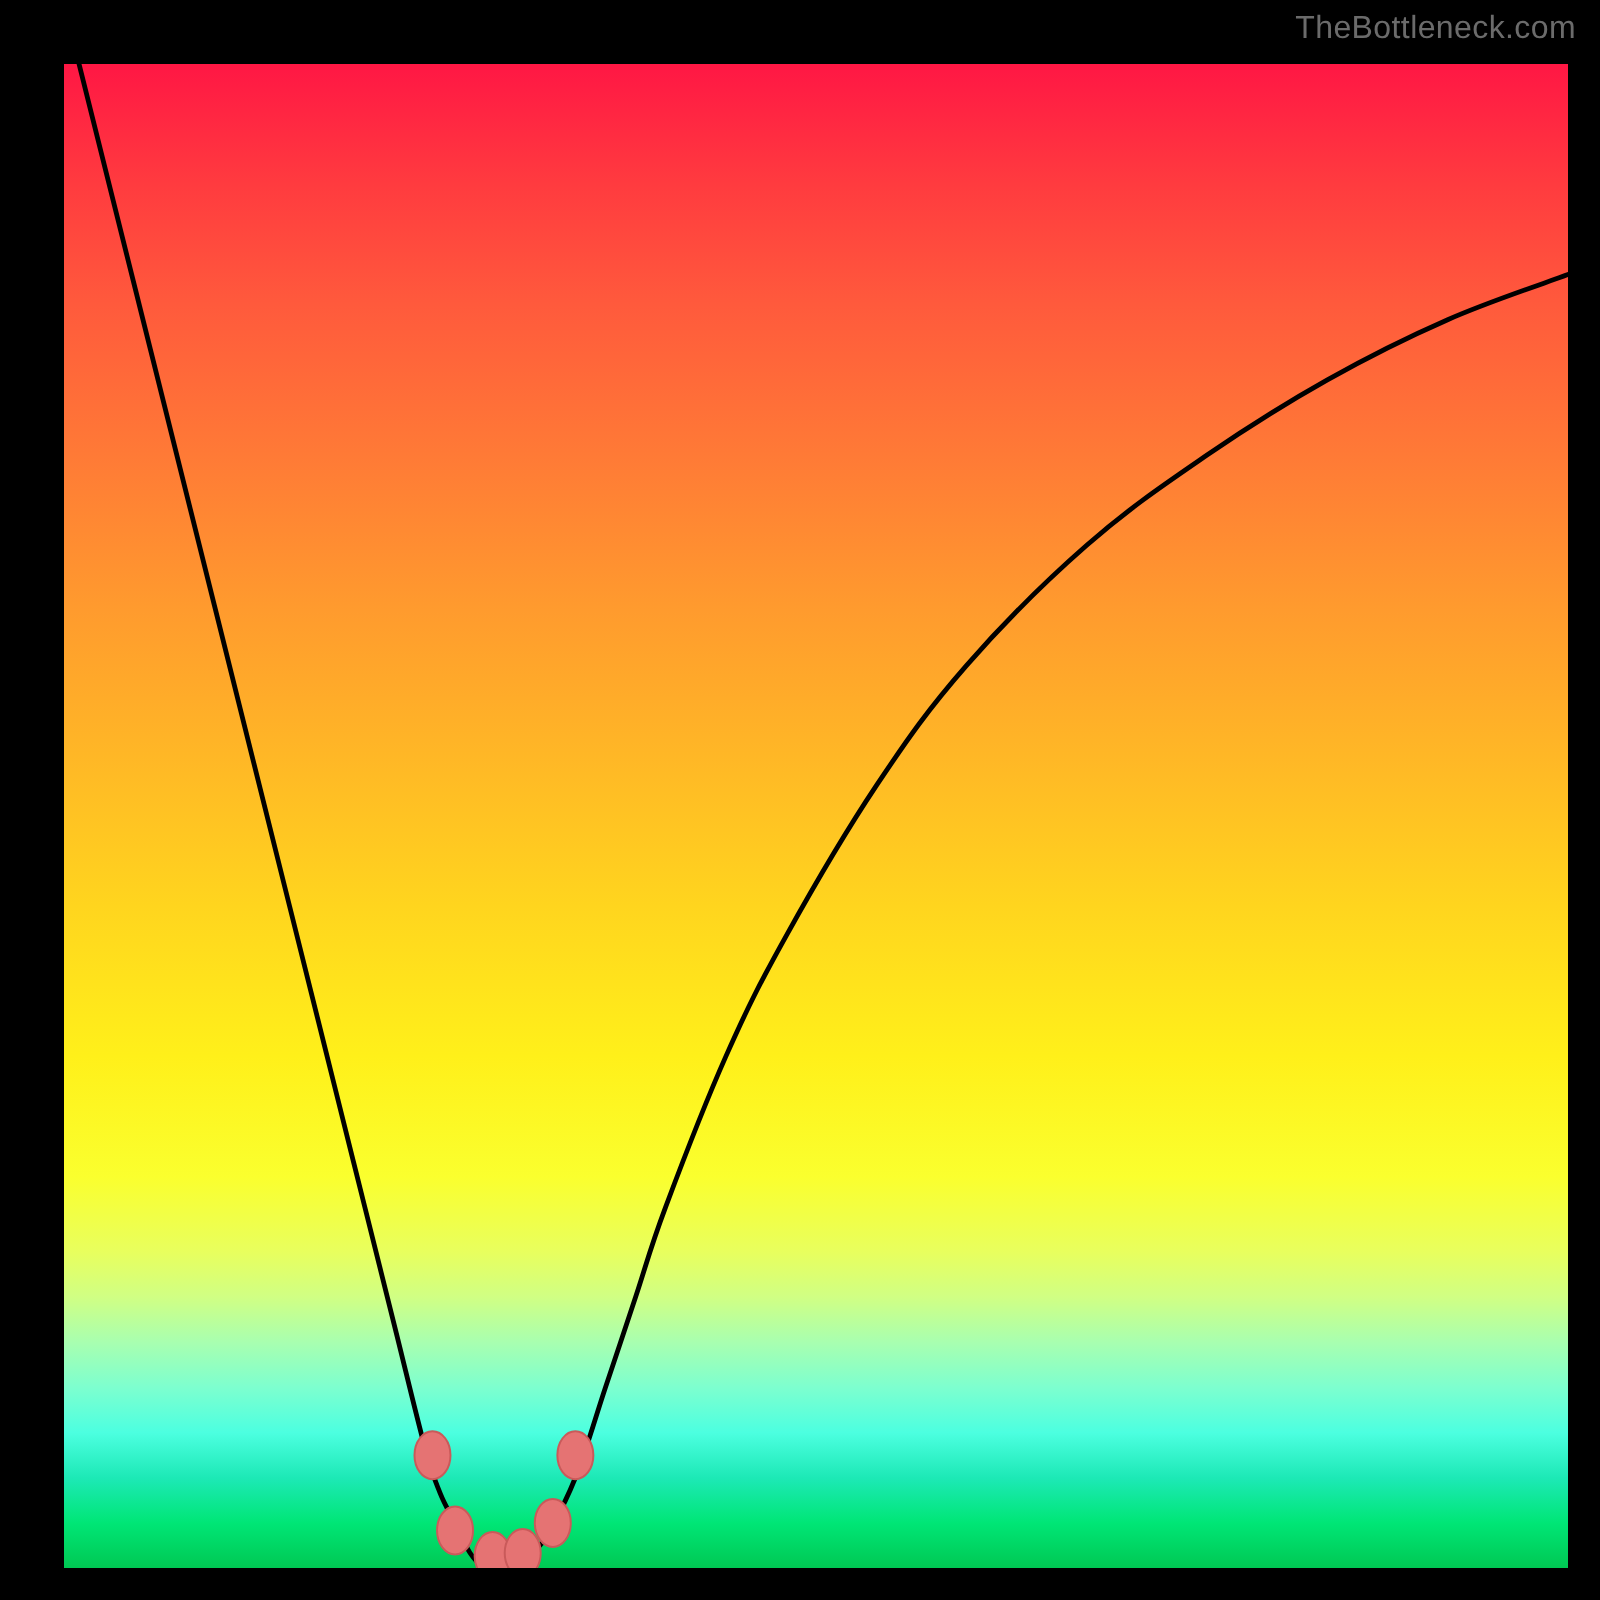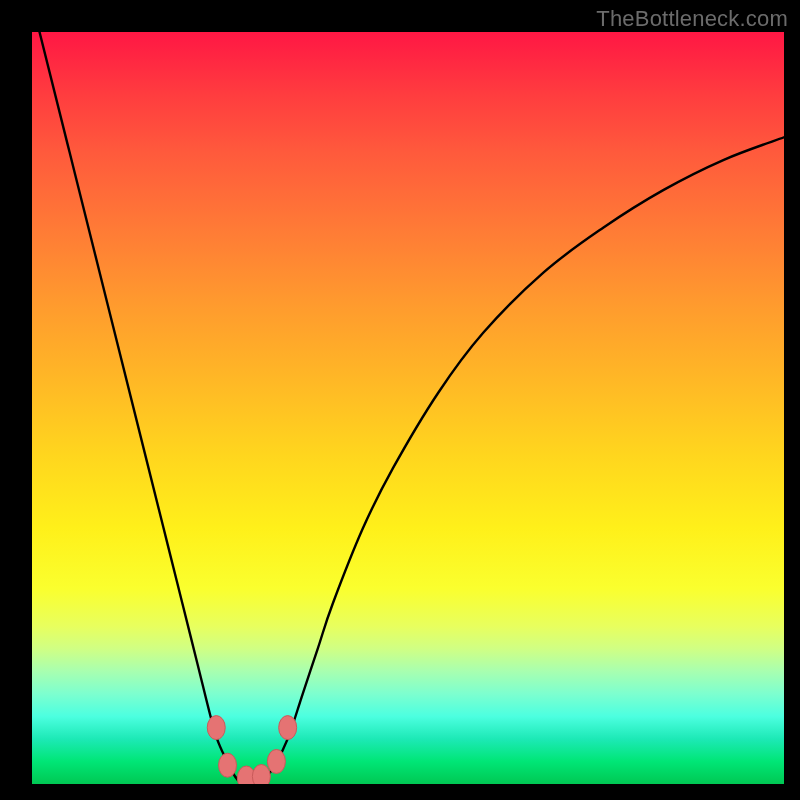--- a/index.html
+++ b/index.html
@@ -43,21 +43,21 @@
       #1de9b6 94%,
       #00e676 97%,
       #00c853 100%
     );
   }
   .attribution {
     position: absolute;
     top: 6px;
     right: 12px;
     color: #6b6b6b;
-    font-size: 22px;
+    font-size: 16px;
     letter-spacing: 0.2px;
     user-select: none;
   }
   svg.curve {
     position: absolute;
     left: 0;
     top: 0;
   }
 </style>
 </head>

